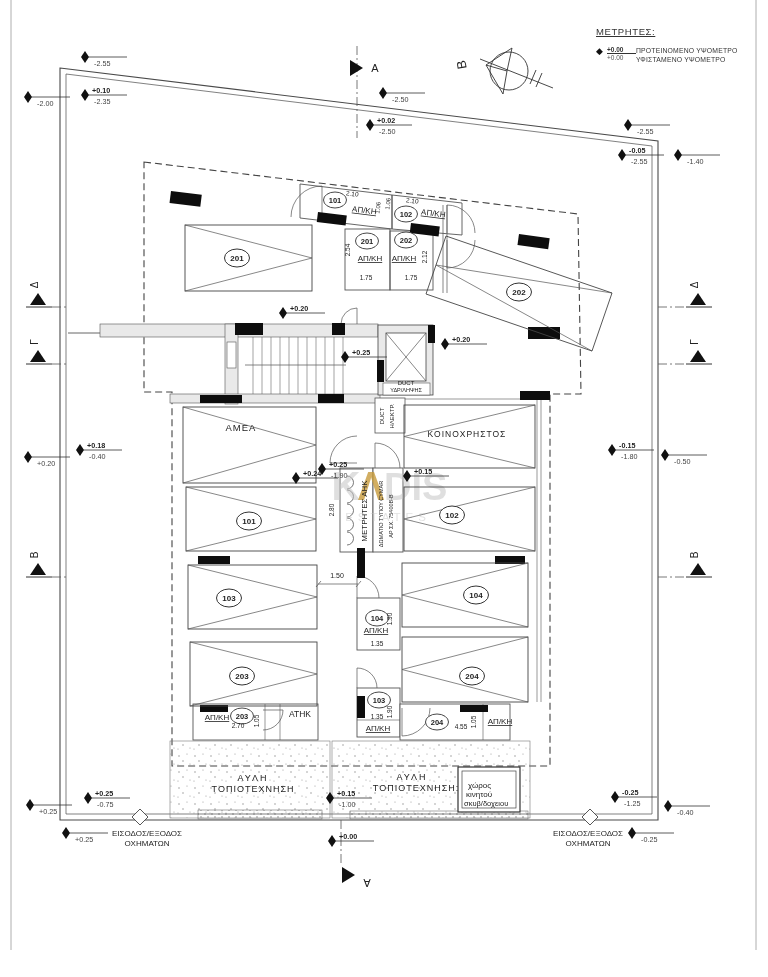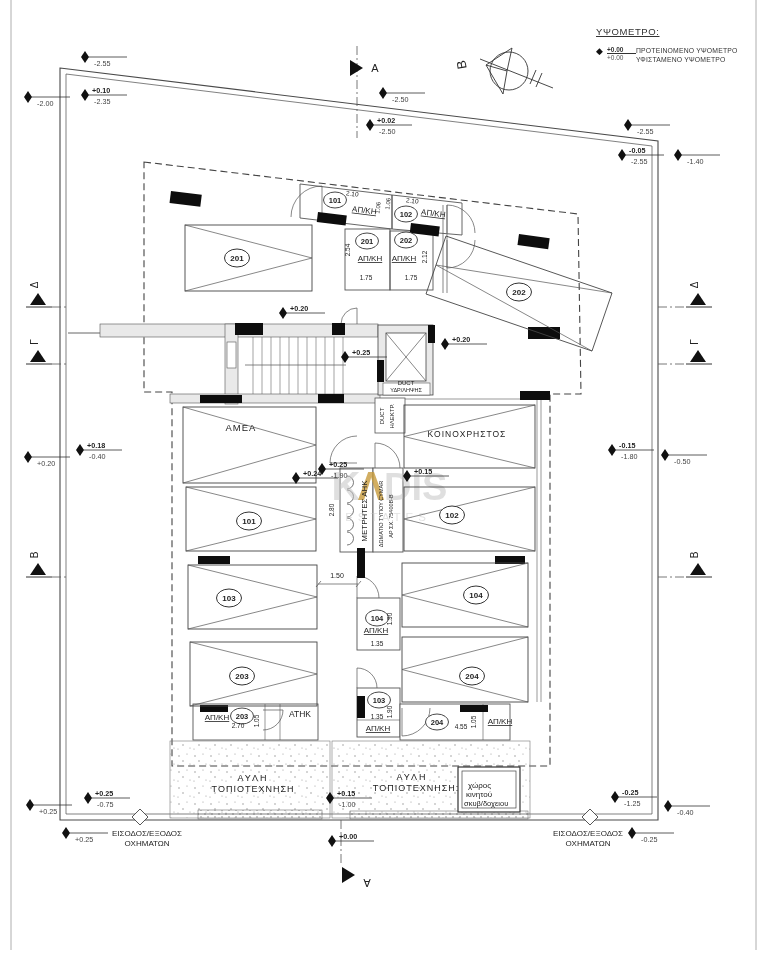--- a/index.html
+++ b/index.html
@@ -507,21 +507,21 @@
         <text x="147" y="836" font-size="8" text-anchor="middle" fill="#222">ΕΙΣΟΔΟΣ/ΕΞΟΔΟΣ</text>
         <text x="147" y="846" font-size="8" text-anchor="middle" fill="#222">ΟΧΗΜΑΤΩΝ</text>
         <text x="588" y="836" font-size="8" text-anchor="middle" fill="#222">ΕΙΣΟΔΟΣ/ΕΞΟΔΟΣ</text>
         <text x="588" y="846" font-size="8" text-anchor="middle" fill="#222">ΟΧΗΜΑΤΩΝ</text>
         <text x="466" y="64" font-size="13" text-anchor="middle" fill="#222" transform="rotate(-100 466 64)">Β</text>
       </g>
 </svg>
 
 
 <div class="legend">
-  <div class="legend-title">ΥΨΟΜΕΤΡΟ:</div>
+  <div class="legend-title">ΜΕΤΡΗΤΕΣ:</div>
   <div class="legend-row">
     <div class="legend-sym">
       <span class="dia">◆</span>
       <span class="lv lv1">+0.00</span>
       <span class="lv lv2">+0.00</span>
     </div>
     <div class="legend-text">
       <div>ΠΡΟΤΕΙΝΟΜΕΝΟ ΥΨΟΜΕΤΡΟ</div>
       <div>ΥΦΙΣΤΑΜΕΝΟ ΥΨΟΜΕΤΡΟ</div>
     </div>

